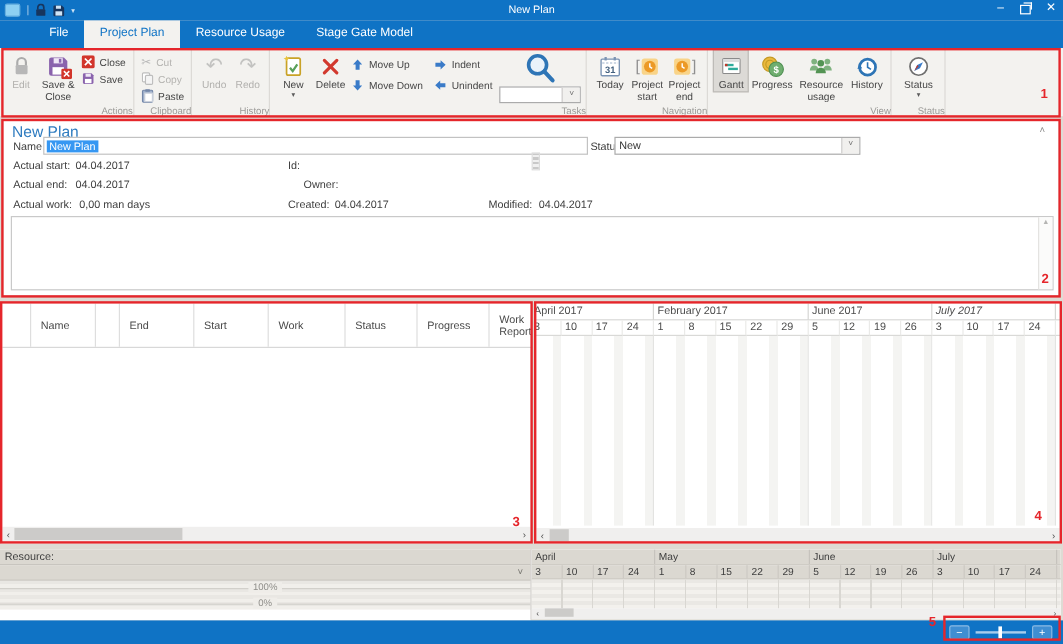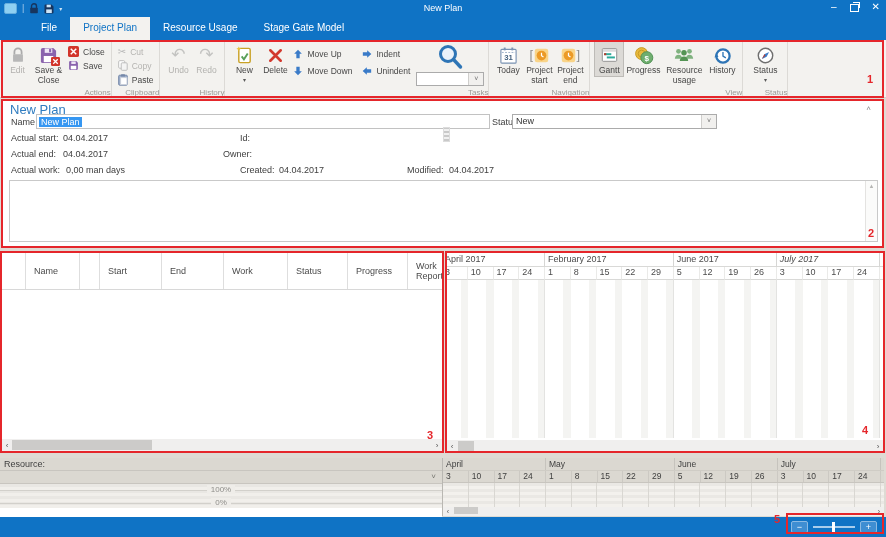--- a/index.html
+++ b/index.html
@@ -414,21 +414,21 @@
       <span class="cbtn">˅</span>
     </div>
 
     <span class="flabel" style="left:8px;top:33px">Actual start:</span>
     <span class="fvalue" style="left:60px;top:33px">04.04.2017</span>
     <span class="flabel" style="left:237px;top:33px">Id:</span>
     <span class="gripicon"></span>
 
     <span class="flabel" style="left:8px;top:49px">Actual end:</span>
     <span class="fvalue" style="left:60px;top:49px">04.04.2017</span>
-    <span class="flabel" style="left:220px;top:49px">Owner:</span>
+    <span class="flabel" style="left:250px;top:49px">Owner:</span>
 
     <span class="flabel" style="left:8px;top:65px">Actual work:</span>
     <span class="fvalue" style="left:63px;top:65px">0,00 man days</span>
     <span class="flabel" style="left:237px;top:65px">Created:</span>
     <span class="fvalue" style="left:276px;top:65px">04.04.2017</span>
     <span class="flabel" style="left:404px;top:65px">Modified:</span>
     <span class="fvalue" style="left:446px;top:65px">04.04.2017</span>
 
     <div class="desc">
       <span></span>
@@ -436,22 +436,22 @@
         <div style="padding-top:2px">▲</div>
       </div>
     </div>
   </div>
 
   <div class="taskpanel">
     <div class="thead" id="task-thead">
         <div class="th" style="width: 24px;"></div>
         <div class="th" style="width: 54px;">Name</div>
         <div class="th" style="width: 20px;"></div>
+        <div class="th" style="width: 62px;">End</div>
         <div class="th" style="width: 62px;">Start</div>
-        <div class="th" style="width: 62px;">End</div>
         <div class="th" style="width: 64px;">Work</div>
         <div class="th" style="width: 60px;">Status</div>
         <div class="th" style="width: 60px;">Progress</div>
         <div class="th" style="width: 36px;">Work Reported</div>
       </div>
     <div class="hscroll">
       <span class="sarrow">‹</span>
       <span class="strack">
           <span class="sthumb" style="left:0;width:140px"></span>
         </span>

